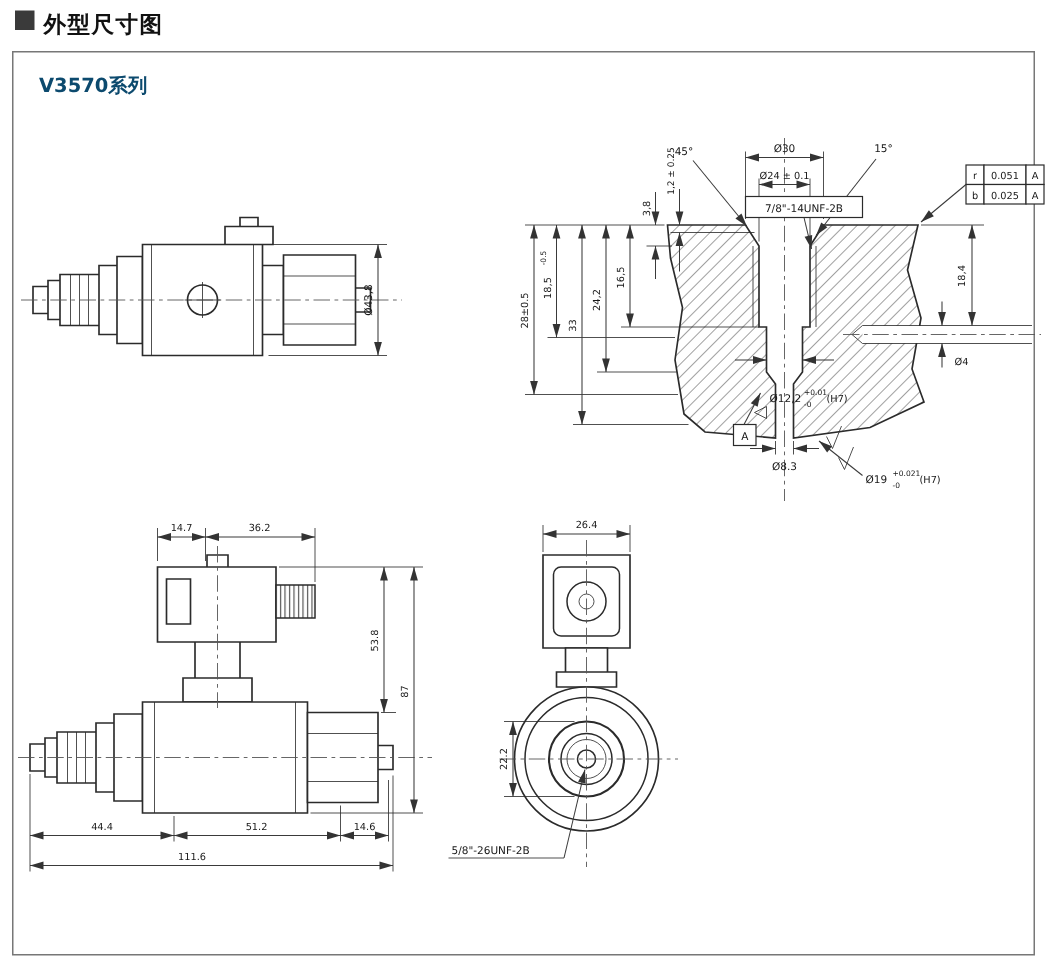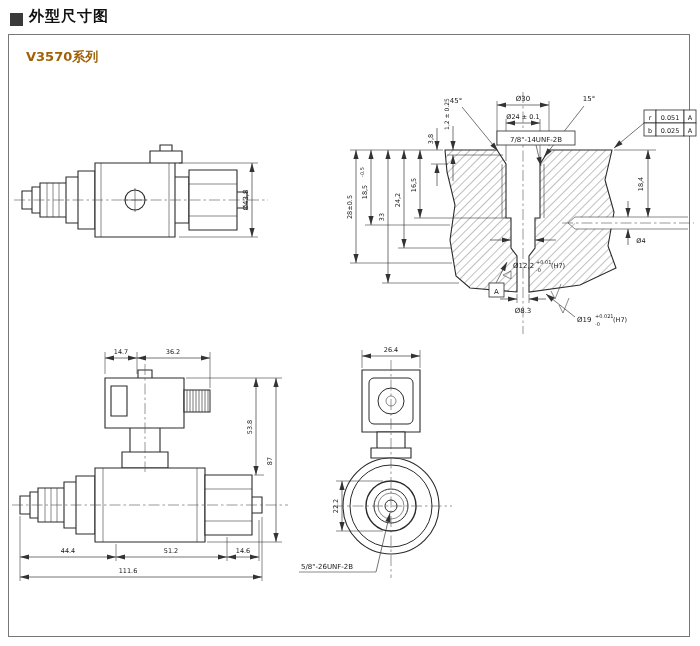--- a/index.html
+++ b/index.html
@@ -1,21 +1,21 @@
 <!DOCTYPE html>
 <html><head>
 <meta charset="utf-8">
 <style>
   html,body{margin:0;padding:0;background:#fff;}
   .page{position:relative;width:700px;height:646px;background:#fff;font-family:"DejaVu Sans","Liberation Sans",sans-serif;overflow:hidden;}
-  .header{position:absolute;top:7px;left:10px;display:flex;align-items:flex-end;gap:6px;z-index:3;}
+  .header{position:absolute;top:7px;left:10px;display:flex;align-items:flex-start;gap:6px;z-index:3;}
   .header .sq{width:13px;height:13px;background:#3a3a3a;display:inline-block;}
   .header .t{font-size:15px;font-weight:bold;color:#111;letter-spacing:1px;}
   .frame{position:absolute;left:8px;top:34px;width:682px;height:603px;border:1px solid #777;box-sizing:border-box;background:#fff;}
-  .series{position:absolute;left:26px;top:48px;font-size:13px;font-weight:bold;color:#a16207;z-index:3;}
+  .series{position:absolute;left:26px;top:48px;font-size:13px;font-weight:bold;color:#0c4a6e;z-index:3;}
   svg.draw{position:absolute;left:0;top:0;z-index:2;}
   .ol{fill:#fff;stroke:#2b2b2b;stroke-width:1.1;}
   .c0{fill:none;stroke:#2b2b2b;stroke-width:1;}
   .cb{fill:none;stroke:#2b2b2b;stroke-width:1.4;}
   .hat{fill:url(#hatch);stroke:#2b2b2b;stroke-width:1.1;}
   .wh{fill:#fff;stroke:none;}
   .knl{fill:url(#knurl);stroke:#2b2b2b;stroke-width:1;}
   .thin{fill:none;stroke:#2b2b2b;stroke-width:0.55;}
   .dim{fill:none;stroke:#3a3a3a;stroke-width:0.7;}
   .cl{fill:none;stroke:#555;stroke-width:0.6;stroke-dasharray:11 3 2.5 3;}

